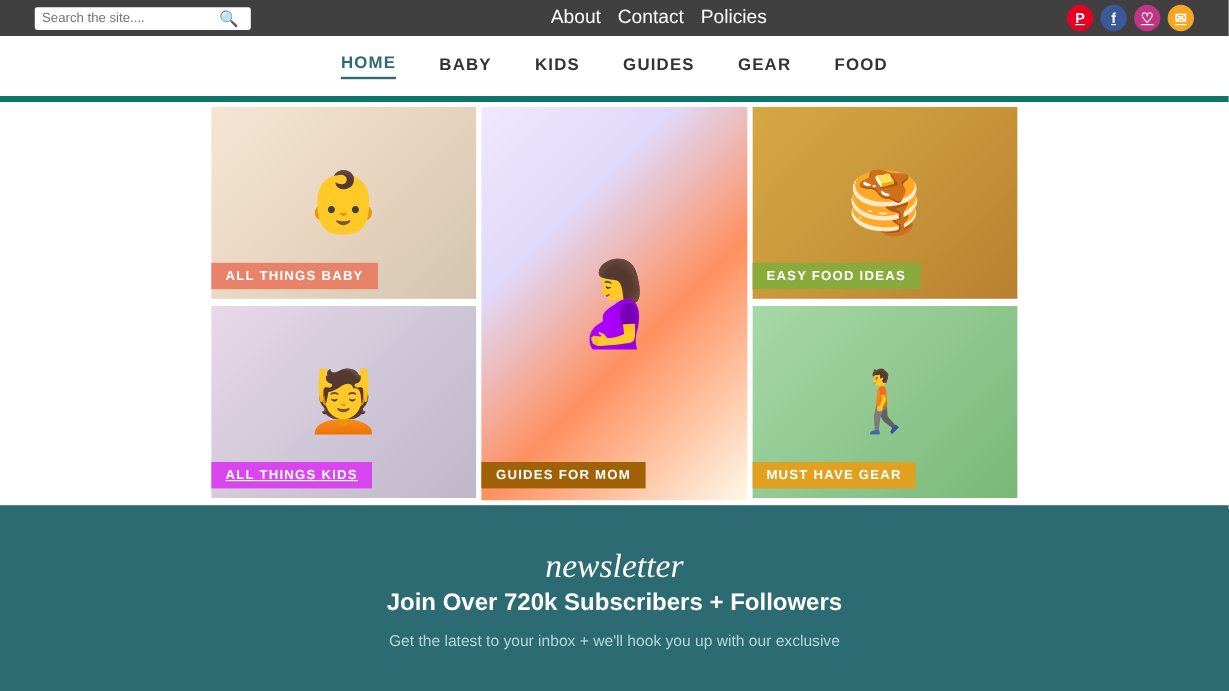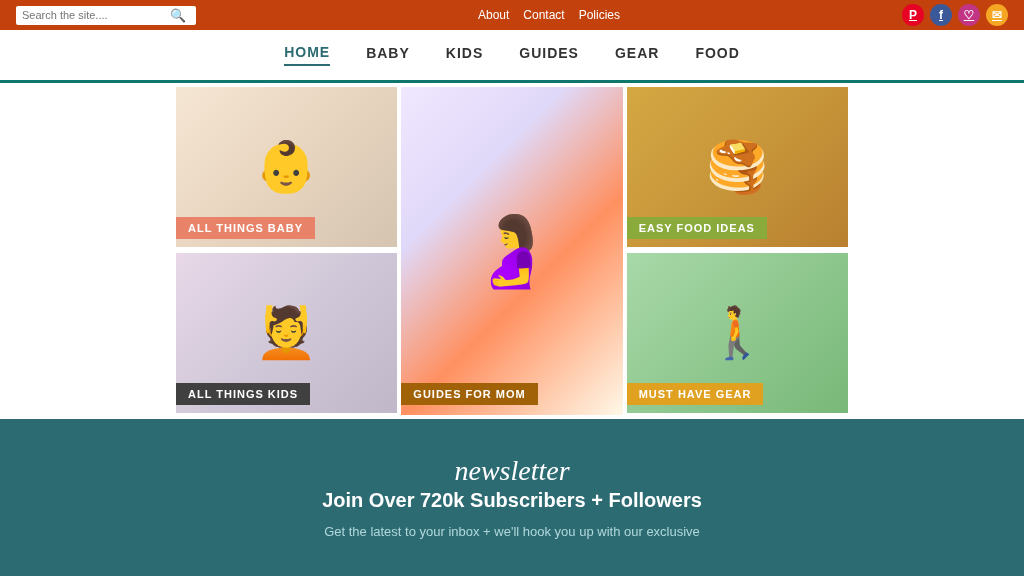--- a/index.html
+++ b/index.html
@@ -1,24 +1,24 @@
 <!DOCTYPE html>
 <html><head>
   <meta charset="utf-8">
   <style>
     * { margin: 0; padding: 0; box-sizing: border-box; }
     body { font-family: Arial, sans-serif; background: #fff; width: 1024px; overflow-x: hidden; }
 
     
     .top-nav {
-      background: #c2410c;
+      background: #404040;
       display: flex;
       align-items: center;
       justify-content: space-between;
-      padding: 6px 16px;
+      padding: 6px 29px;
       height: 30px;
     }
     .search-area {
       display: flex;
       align-items: center;
       background: #fff;
       border-radius: 2px;
       padding: 2px 6px;
       width: 180px;
     }
@@ -37,21 +37,21 @@
       color: #555;
       font-size: 13px;
     }
     .top-links {
       display: flex;
       gap: 14px;
     }
     .top-links a {
       color: #fff;
       text-decoration: none;
-      font-size: 12px;
+      font-size: 16px;
     }
     .social-icons {
       display: flex;
       gap: 6px;
     }
     .social-icon {
       width: 22px;
       height: 22px;
       border-radius: 50%;
       display: flex;
@@ -66,21 +66,21 @@
     .icon-instagram { background: #c13584; }
     .icon-email { background: #f5a623; }
 
     
     .main-nav {
       display: flex;
       justify-content: center;
       align-items: center;
       padding: 14px 0;
       background: #fff;
-      border-bottom: 3px solid #0f766e;
+      border-bottom: 5px solid #0f766e;
     }
     .main-nav a {
       text-decoration: none;
       color: #333;
       font-size: 14px;
       font-weight: bold;
       letter-spacing: 1px;
       margin: 0 18px;
       padding-bottom: 4px;
     }
@@ -115,21 +115,21 @@
       font-size: 11px;
       font-weight: bold;
       letter-spacing: 1px;
       color: #fff;
       text-transform: uppercase;
     }
     .label-salmon { background: #e8836a; }
     .label-green { background: #8aaa3c; }
     .label-teal { background: #a16207; }
     .label-yellow { background: #e0a020; }
-    .label-blue { background: #404040; }
+    .label-blue { background: #d946ef; text-decoration: underline; }
 
     
     .photo-baby {
       background: linear-gradient(135deg, #f5e6d3 0%, #e8d5c0 50%, #d4c4b0 100%);
       height: 160px;
       display: flex;
       align-items: center;
       justify-content: center;
       font-size: 50px;
     }

